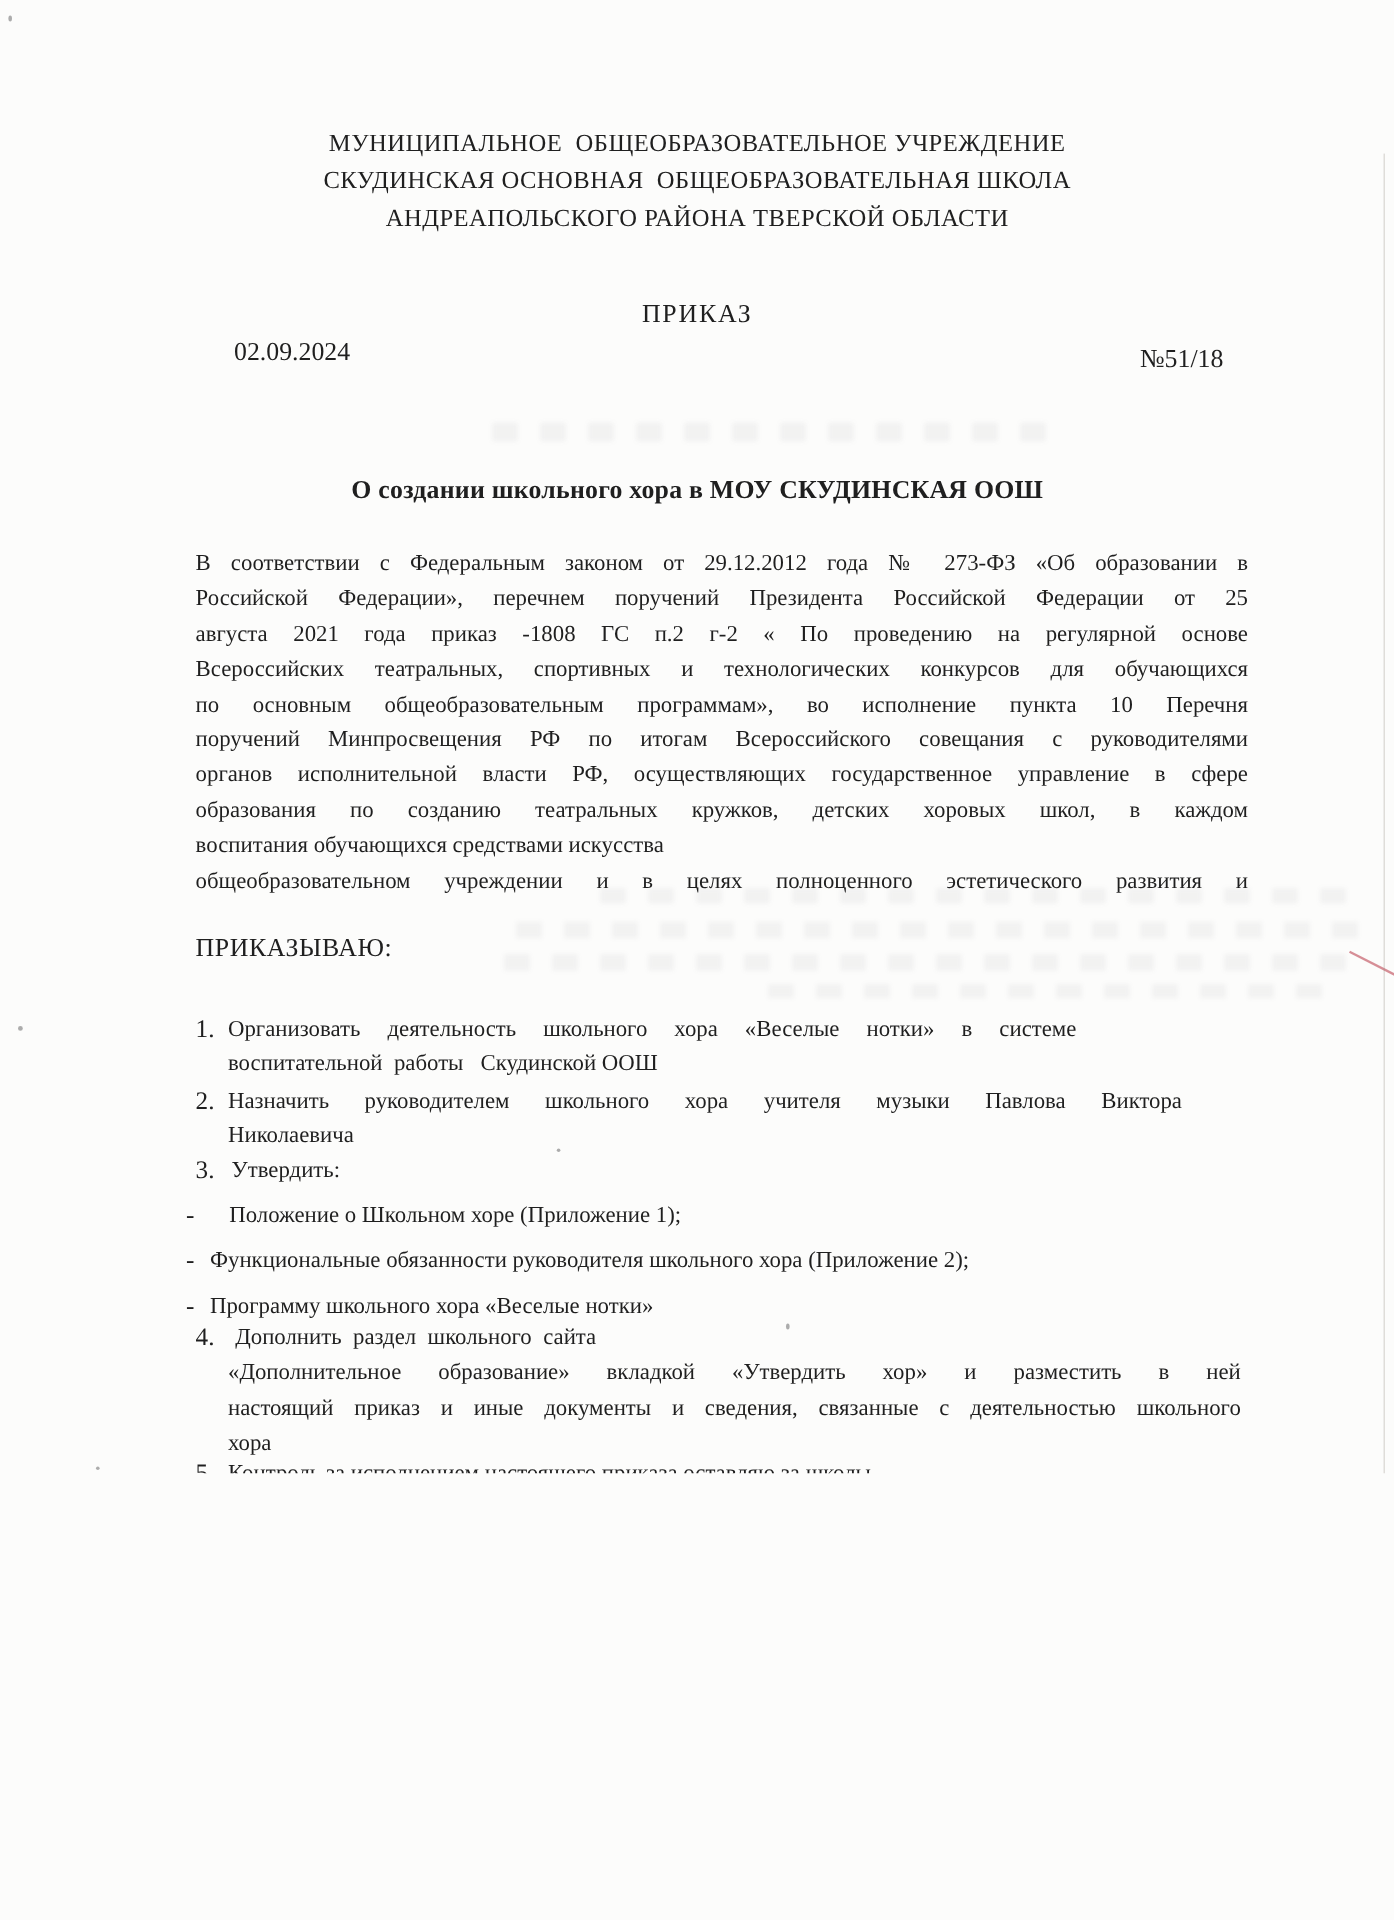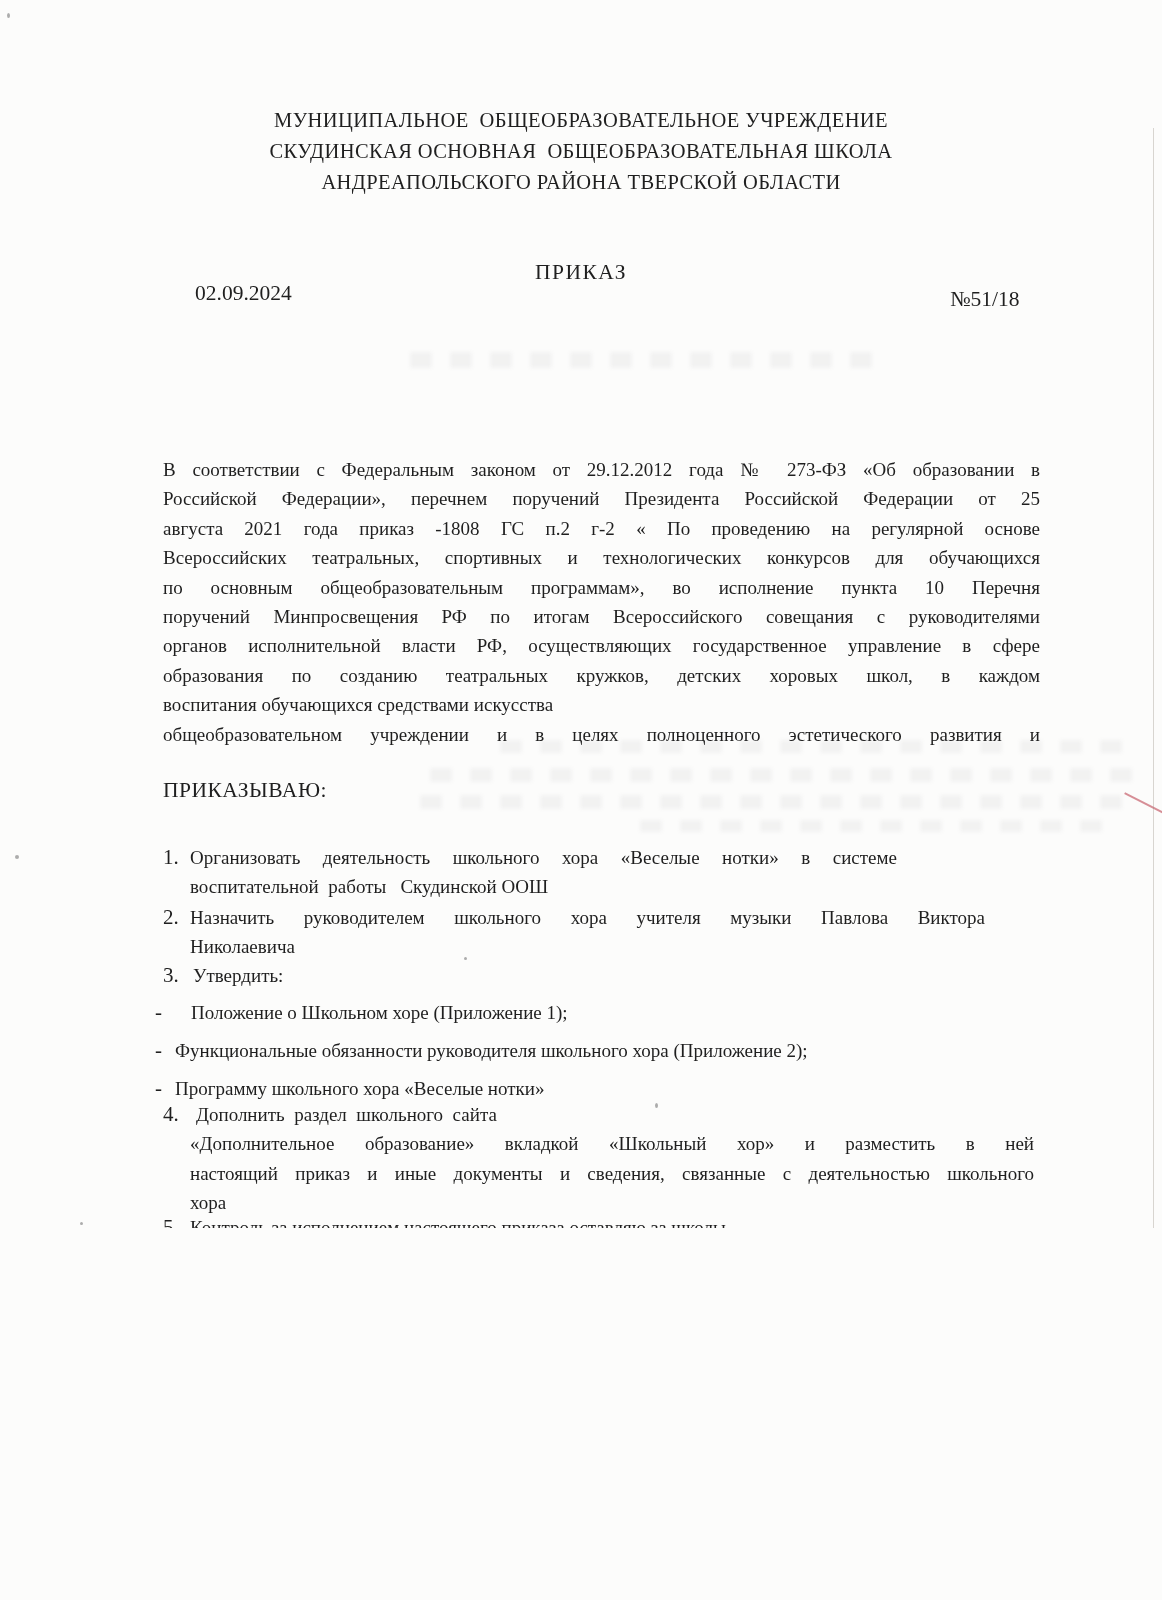--- a/index.html
+++ b/index.html
@@ -40,25 +40,26 @@
 <body style="--ink: #1f1f1f; --stamp: #7fa6d4; --signature: #2e3f9f; --accent-red: #c96a74;">
 
 <div class="page">
 
   <div class="abs centered" style="top:105px;">
     <div class="org-line">МУНИЦИПАЛЬНОЕ  ОБЩЕОБРАЗОВАТЕЛЬНОЕ УЧРЕЖДЕНИЕ</div>
     <div class="org-line">СКУДИНСКАЯ ОСНОВНАЯ  ОБЩЕОБРАЗОВАТЕЛЬНАЯ ШКОЛА</div>
     <div class="org-line">АНДРЕАПОЛЬСКОГО РАЙОНА ТВЕРСКОЙ ОБЛАСТИ</div>
   </div>
 
-  <div class="abs centered doc-type" style="top:249px;margin-top:11px;">ПРИКАЗ</div>
+  <div class="abs centered doc-type" style="top:249px;">ПРИКАЗ</div>
 
   <div class="abs meta" style="left:195px; top:281px;">02.09.2024</div>
   <div class="abs meta" style="left:950px; top:287px;">№51/18</div>
 
+  <div class="abs centered title" style="top:396px;">О создании школьного хора в МОУ СКУДИНСКАЯ ООШ</div>
 
   <div class="abs" style="left:163px; top:455px; width:877px;">
     <div class="line jl">В соответствии с Федеральным законом от 29.12.2012 года № 273-ФЗ «Об образовании в</div>
     <div class="line jl">Российской Федерации», перечнем поручений Президента Российской Федерации от 25</div>
     <div class="line jl">августа 2021 года приказ -1808 ГС п.2 г-2 « По проведению на регулярной основе</div>
     <div class="line jl">Всероссийских театральных, спортивных и технологических конкурсов для обучающихся</div>
     <div class="line jl">по основным общеобразовательным программам», во исполнение пункта 10 Перечня</div>
     <div class="line jl">поручений Минпросвещения РФ по итогам Всероссийского совещания с руководителями</div>
     <div class="line jl">органов исполнительной власти РФ, осуществляющих государственное управление в сфере</div>
     <div class="line jl">образования по созданию театральных кружков, детских хоровых школ, в каждом</div>
@@ -109,21 +110,21 @@
     <span class="marker">-</span>
     <div class="itext" style="margin-left:20px;">
       <div class="line">Программу школьного хора «Веселые нотки»</div>
     </div>
   </div>
 
   <div class="item" style="left:163px; top:1100px; width:877px;">
     <span class="marker">4.</span>
     <div class="itext" style="margin-left:33px;">
       <div class="line">Дополнить  раздел  школьного  сайта</div>
-      <div class="line jl" style="width:844px; margin-left:-6px;">«Дополнительное образование» вкладкой «Школьный хор» и разместить в ней</div>
+      <div class="line jl" style="width:844px; margin-left:-6px;">«Дополнительное образование» вкладкой «Утвердить хор» и разместить в ней</div>
       <div class="line jl" style="width:844px; margin-left:-6px;">настоящий приказ и иные документы и сведения, связанные с деятельностью школьного</div>
       <div class="line" style="margin-left:-6px;">хора</div>
     </div>
   </div>
 
   <div class="item" style="left:163px; top:1213px; width:877px;">
     <span class="marker">5.</span>
     <div class="itext">
       <div class="line">Контроль за исполнением настоящего приказа оставляю за школы</div>
     </div>

